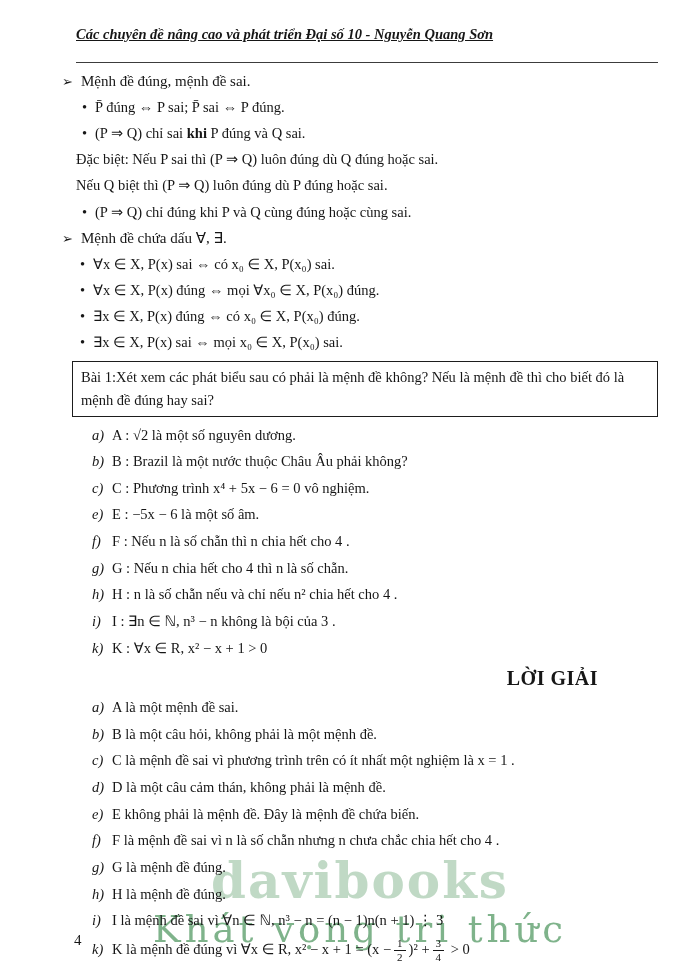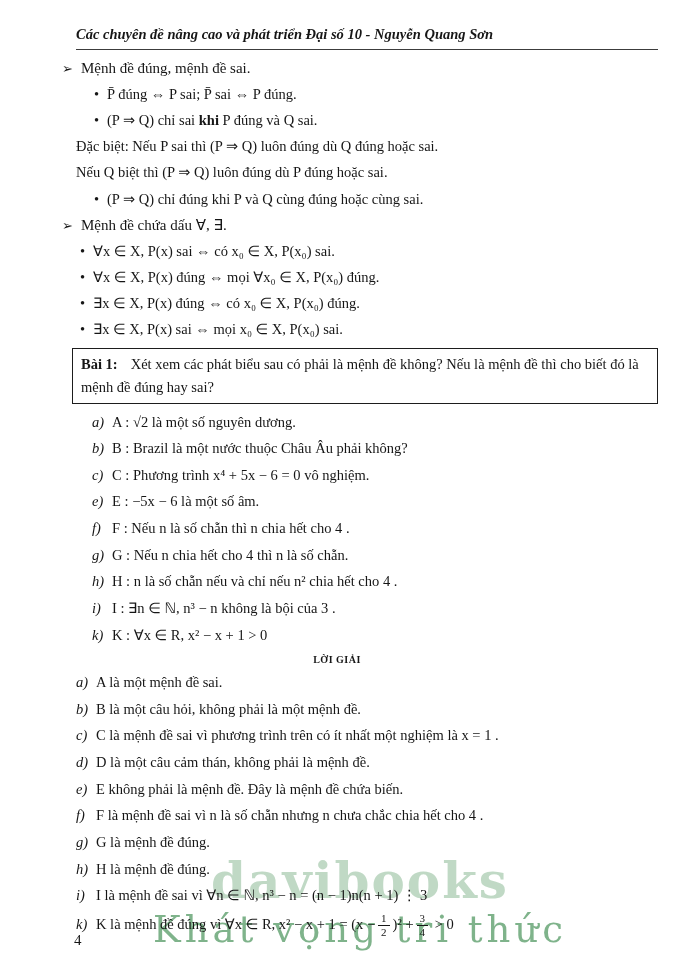--- a/index.html
+++ b/index.html
@@ -8,41 +8,42 @@
     background:#ffffff;
     font-family:"Liberation Serif", serif;
     color:#161616;
     position:relative;
     overflow:hidden;
   }
   .page{position:relative;width:700px;height:969px;}
   .content{position:relative;z-index:2;padding:26px 42px 0 76px;}
   .page-header{
     font-style:italic;font-weight:bold;font-size:14.5px;
-    padding-bottom:6px;border-bottom:1.5px solid #3c3c3c;
+    padding-bottom:19px;border-bottom:1.5px solid #3c3c3c;
     margin-bottom:10px;
+    text-decoration:underline;
   }
   .section-head{font-weight:normal;font-size:15px;margin:7px 0 5px -14px;}
   .section-head .marker{font-size:13px;margin-right:8px;}
   .line{font-size:14.5px;margin:8px 0;line-height:1.25;}
-  .indent1{margin-left:18px;}
+  .indent1{margin-left:6px;}
   .indent2{margin-left:4px;}
   .bdot{display:inline-block;width:13px;}
   b{font-weight:bold;}
   .problem-box{
     border:1.5px solid #1d1d1d;
     margin:10px 0 4px -4px;
     padding:4px 8px 5px 8px;
     font-size:14.5px;line-height:1.55;
   }
-  .prob-label{font-weight:bold;margin-right:13px;}
+  .prob-label{font-weight:normal;margin-right:0;}
   .item{font-size:14.5px;margin:8.5px 0 8.5px 16px;line-height:1.25;}
   .item .ikey{font-style:italic;display:inline-block;width:20px;}
-  .sol-title{text-align:center;font-weight:bold;font-size:10px;margin:10px 60px 8px 0;letter-spacing:.5px;}
-  .sol{margin-left:0;}
+  .sol-title{text-align:right;font-weight:bold;font-size:20px;margin:10px 60px 8px 0;letter-spacing:.5px;}
+  .sol{margin-left:16px;}
   .frac{
     display:inline-flex;flex-direction:column;text-align:center;
     vertical-align:middle;font-size:11px;line-height:1.05;margin:0 3px;
   }
   .frac .num{border-bottom:1px solid #161616;padding:0 3px 1px;}
   .frac .den{padding-top:1px;}
   .watermark{
     position:absolute;z-index:1;left:120px;bottom:18px;width:480px;
     text-align:center;pointer-events:none;
   }

